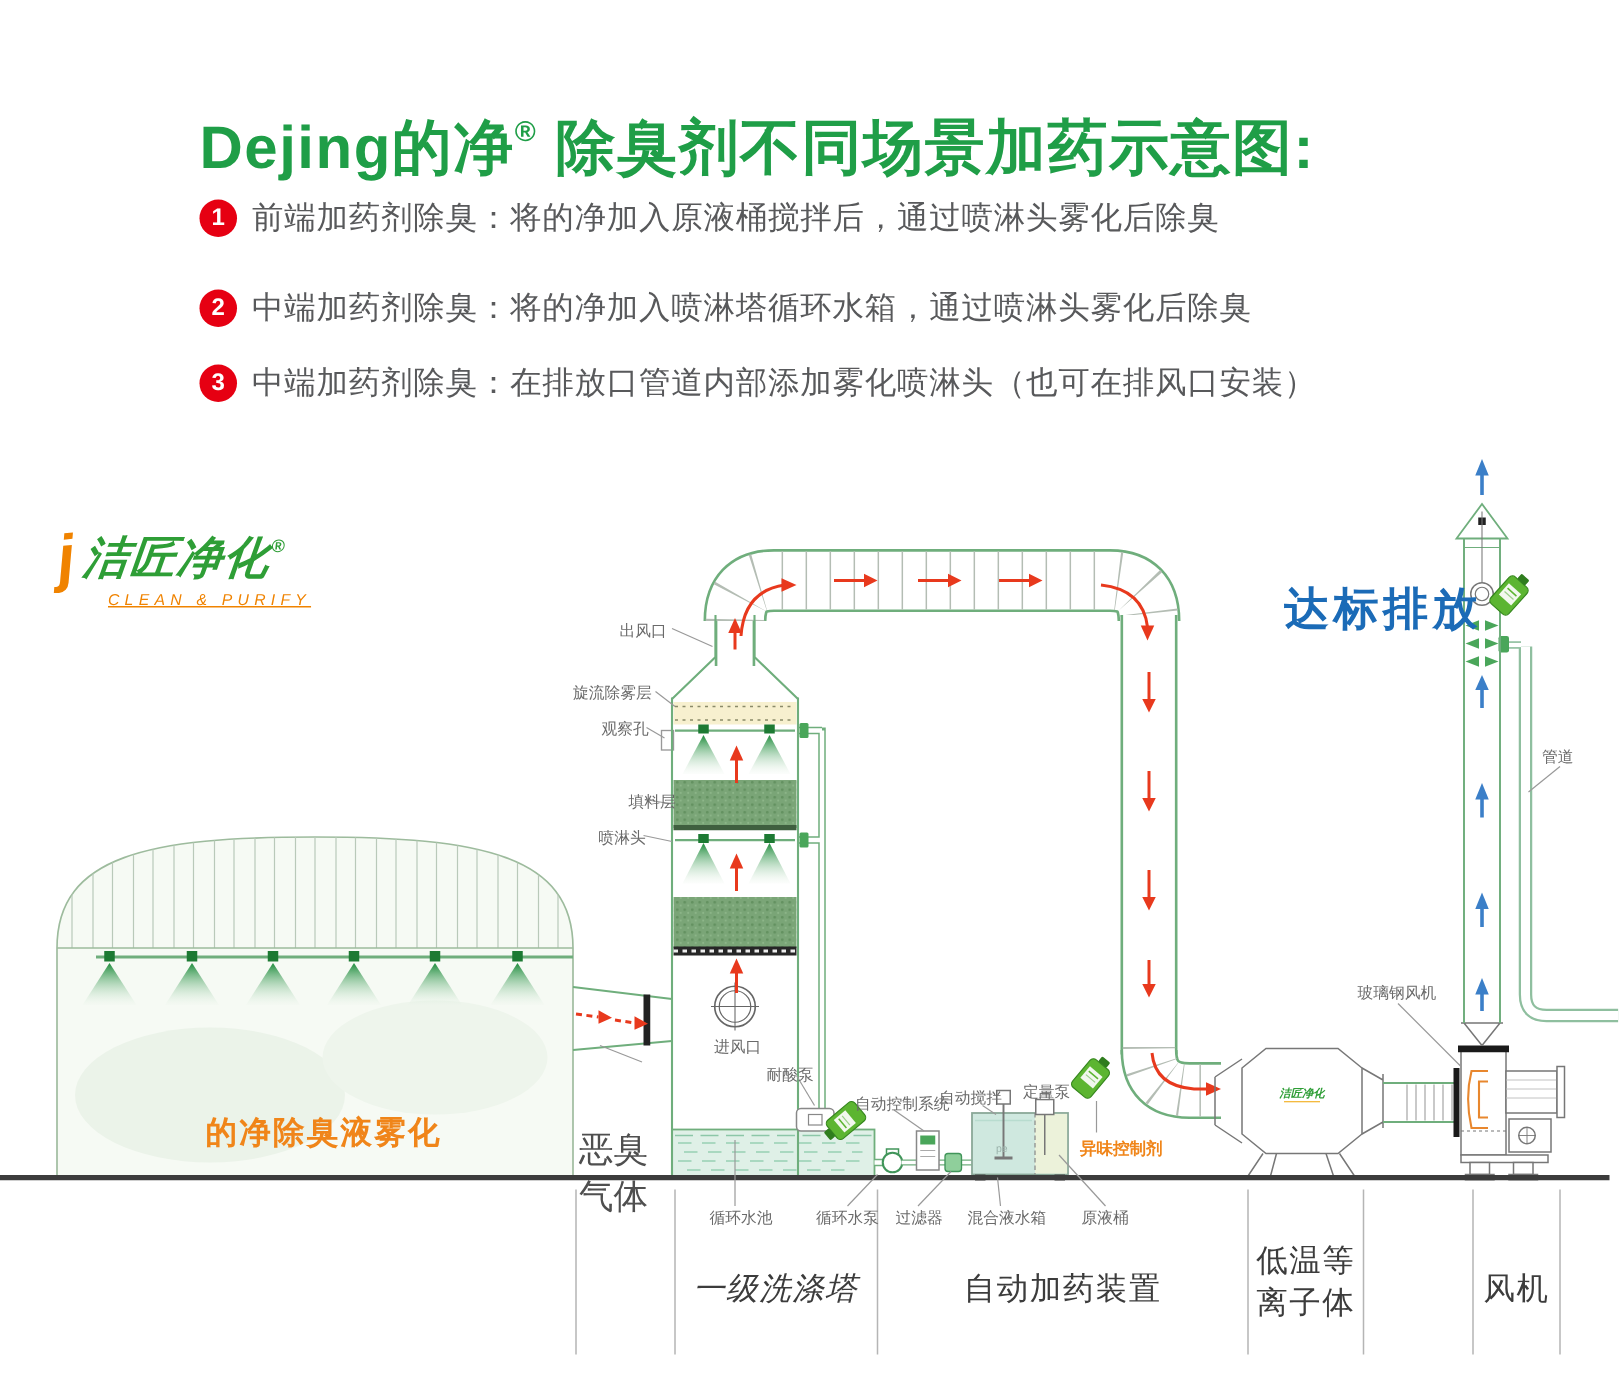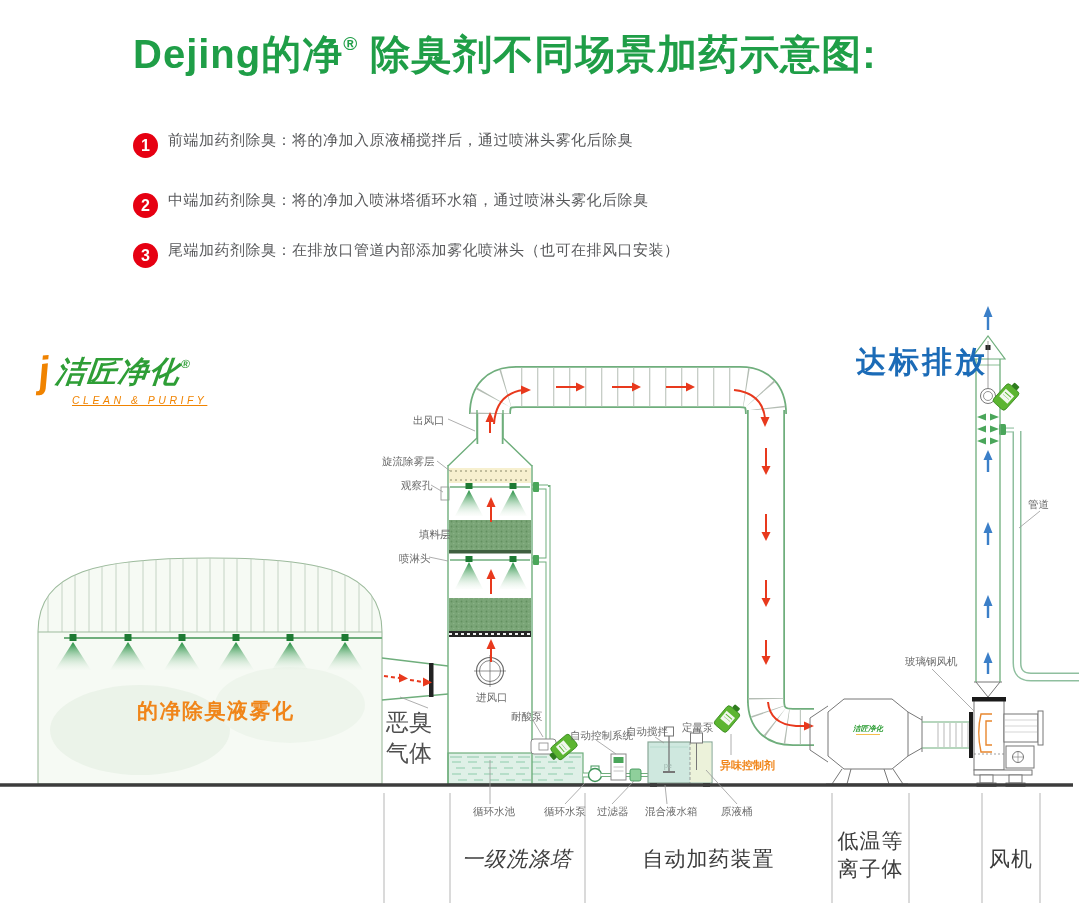--- a/index.html
+++ b/index.html
@@ -1,25 +1,25 @@
 <!DOCTYPE html>
 <html><head>
 <meta charset="utf-8">
 <style>
   html,body{margin:0;padding:0;background:#fff;}
   .stage{position:relative;width:1079px;height:916px;background:#fff;overflow:hidden;
          font-family:"Liberation Sans","DejaVu Sans",sans-serif;}
   .stage svg{position:absolute;left:0;top:0;z-index:1;}
-  .txt{position:absolute;z-index:2;white-space:nowrap;}
+  .txt{position:absolute;z-index:2;white-space:nowrap;margin-top:44px;}
   .title{left:133px;top:27px;font-size:40px;font-weight:bold;color:#1f9e47;letter-spacing:1px;}
   .title sup{font-size:19px;vertical-align:18px;}
   .bullet-row{position:absolute;left:133px;z-index:2;display:flex;align-items:flex-start;gap:10px;}
   .badge{flex:0 0 auto;width:25px;height:25px;margin-top:2px;border-radius:50%;background:#e60012;
          color:#fff;font-size:16px;font-weight:bold;line-height:25px;text-align:center;}
-  .btext{font-size:15px;color:#58595b;letter-spacing:0.5px;}
+  .btext{font-size:21px;color:#58595b;letter-spacing:0.5px;}
   .bcont{position:absolute;left:168px;top:286px;z-index:2;font-size:23px;color:#58595b;letter-spacing:0.5px;}
   .logo{position:absolute;left:38px;top:350px;z-index:2;width:190px;}
   .logo-row{position:relative;height:40px;}
   .logo-mark{position:absolute;left:0;top:-2px;font-size:42px;font-weight:bold;font-style:italic;
              color:#f08300;transform:rotate(-6deg);}
   .logo-name{position:absolute;left:18px;top:2px;font-size:30px;font-weight:bold;font-style:italic;
              color:#2e9e36;transform:skewX(-6deg);letter-spacing:1px;}
   .logo-name sup{font-size:12px;vertical-align:14px;}
   .logo-tag{margin:4px 0 0 34px;font-size:10.5px;font-style:italic;color:#f08300;letter-spacing:3.5px;text-decoration:underline;}
   .emission{left:856px;top:342px;font-size:30px;font-weight:bold;color:#1b6bb7;letter-spacing:3px;}
@@ -318,21 +318,21 @@
 <div class="bullet-row" style="top:131px;">
   <span class="badge">1</span>
   <span class="btext">前端加药剂除臭：将的净加入原液桶搅拌后，通过喷淋头雾化后除臭</span>
 </div>
 <div class="bullet-row" style="top:191px;">
   <span class="badge">2</span>
   <span class="btext">中端加药剂除臭：将的净加入喷淋塔循环水箱，通过喷淋头雾化后除臭</span>
 </div>
 <div class="bullet-row" style="top:241px;">
   <span class="badge">3</span>
-  <span class="btext">尾端加药剂除臭：在排放口管道内部添加雾化喷淋头（也可在排风口安装）</span>
+  <span class="btext">中端加药剂除臭：在排放口管道内部添加雾化喷淋头（也可在排风口安装）</span>
 </div>
 
 <div class="logo">
   <div class="logo-row">
     <span class="logo-mark">j</span>
     <span class="logo-name"><span>洁匠净化</span><sup>®</sup></span>
   </div>
   <div class="logo-tag">CLEAN &amp; PURIFY</div>
 </div>
 

